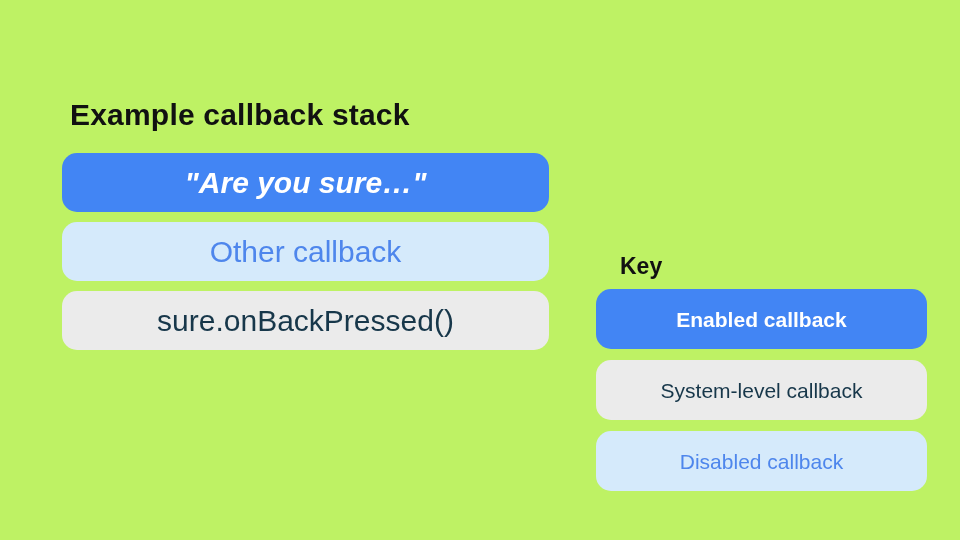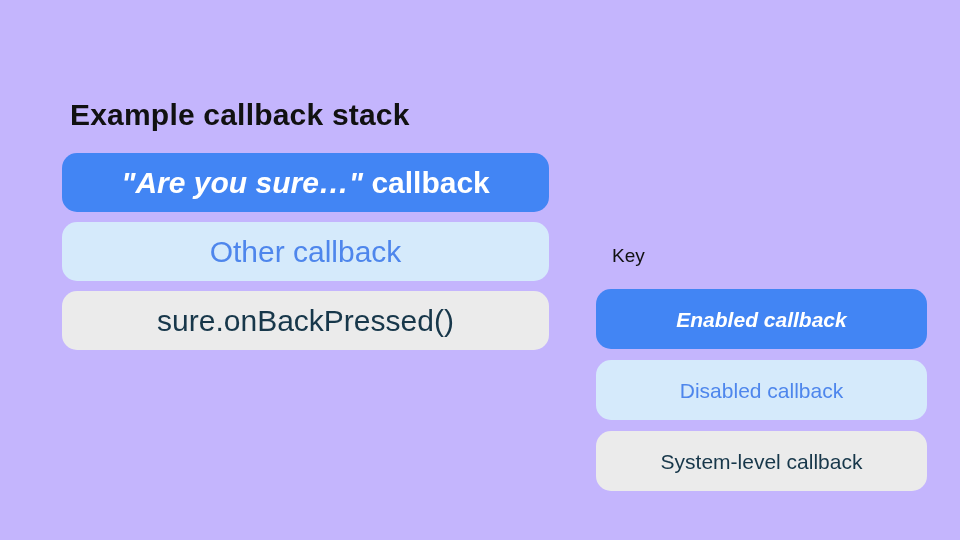--- a/index.html
+++ b/index.html
@@ -5,21 +5,21 @@
   html, body {
     margin: 0;
     padding: 0;
     background: #ffffff;
     font-family: "Liberation Sans", sans-serif;
   }
   .canvas {
     position: relative;
     width: 960px;
     height: 540px;
-    background: #c4b5fd;
+    background: #bef264;
     overflow: hidden;
   }
   .title {
     position: absolute;
     left: 70px;
     top: 98px;
     margin: 0;
     font-size: 30px;
     font-weight: 600;
     color: #111111;
@@ -60,23 +60,23 @@
     color: #17374A;
     font-weight: 400;
   }
   .quote-part {
     font-style: italic;
   }
   .key-title {
     position: absolute;
     left: 604px;
     top: 237px;
-    margin: 8px;
-    font-size: 19px;
-    font-weight: 400;
+    margin: 16px;
+    font-size: 23px;
+    font-weight: 700;
     color: #111111;
   }
   .key-list {
     position: absolute;
     left: 596px;
     top: 289px;
     width: 331px;
     display: flex;
     flex-direction: column;
     gap: 11px;
@@ -87,21 +87,20 @@
     display: flex;
     align-items: center;
     justify-content: center;
     font-size: 21px;
     line-height: 1;
   }
   .kbox.enabled {
     background: #4285F4;
     color: #ffffff;
     font-weight: 700;
-    font-style: italic;
   }
   .kbox.disabled {
     background: #D5EAFB;
     color: #4E86EC;
     font-weight: 400;
   }
   .kbox.system {
     background: #EBEBEB;
     color: #17374A;
     font-weight: 400;
@@ -109,27 +108,27 @@
 </style>
 </head>
 <body>
 
 <div class="canvas">
 
   <h1 class="title">Example callback stack</h1>
 
   <div class="stack">
     <div class="box enabled">
-      <span class="quote-part">"Are you sure…"</span><span> callback</span>
+      <span class="quote-part">"Are you sure…"</span>
     </div>
     <div class="box disabled">Other callback</div>
     <div class="box system">sure.onBackPressed()</div>
   </div>
 
   <div class="key-title">Key</div>
 
   <div class="key-list">
     <div class="kbox enabled">Enabled callback</div>
+    <div class="kbox system">System-level callback</div>
     <div class="kbox disabled">Disabled callback</div>
-    <div class="kbox system">System-level callback</div>
   </div>
 
 </div>
 
 </body></html>

